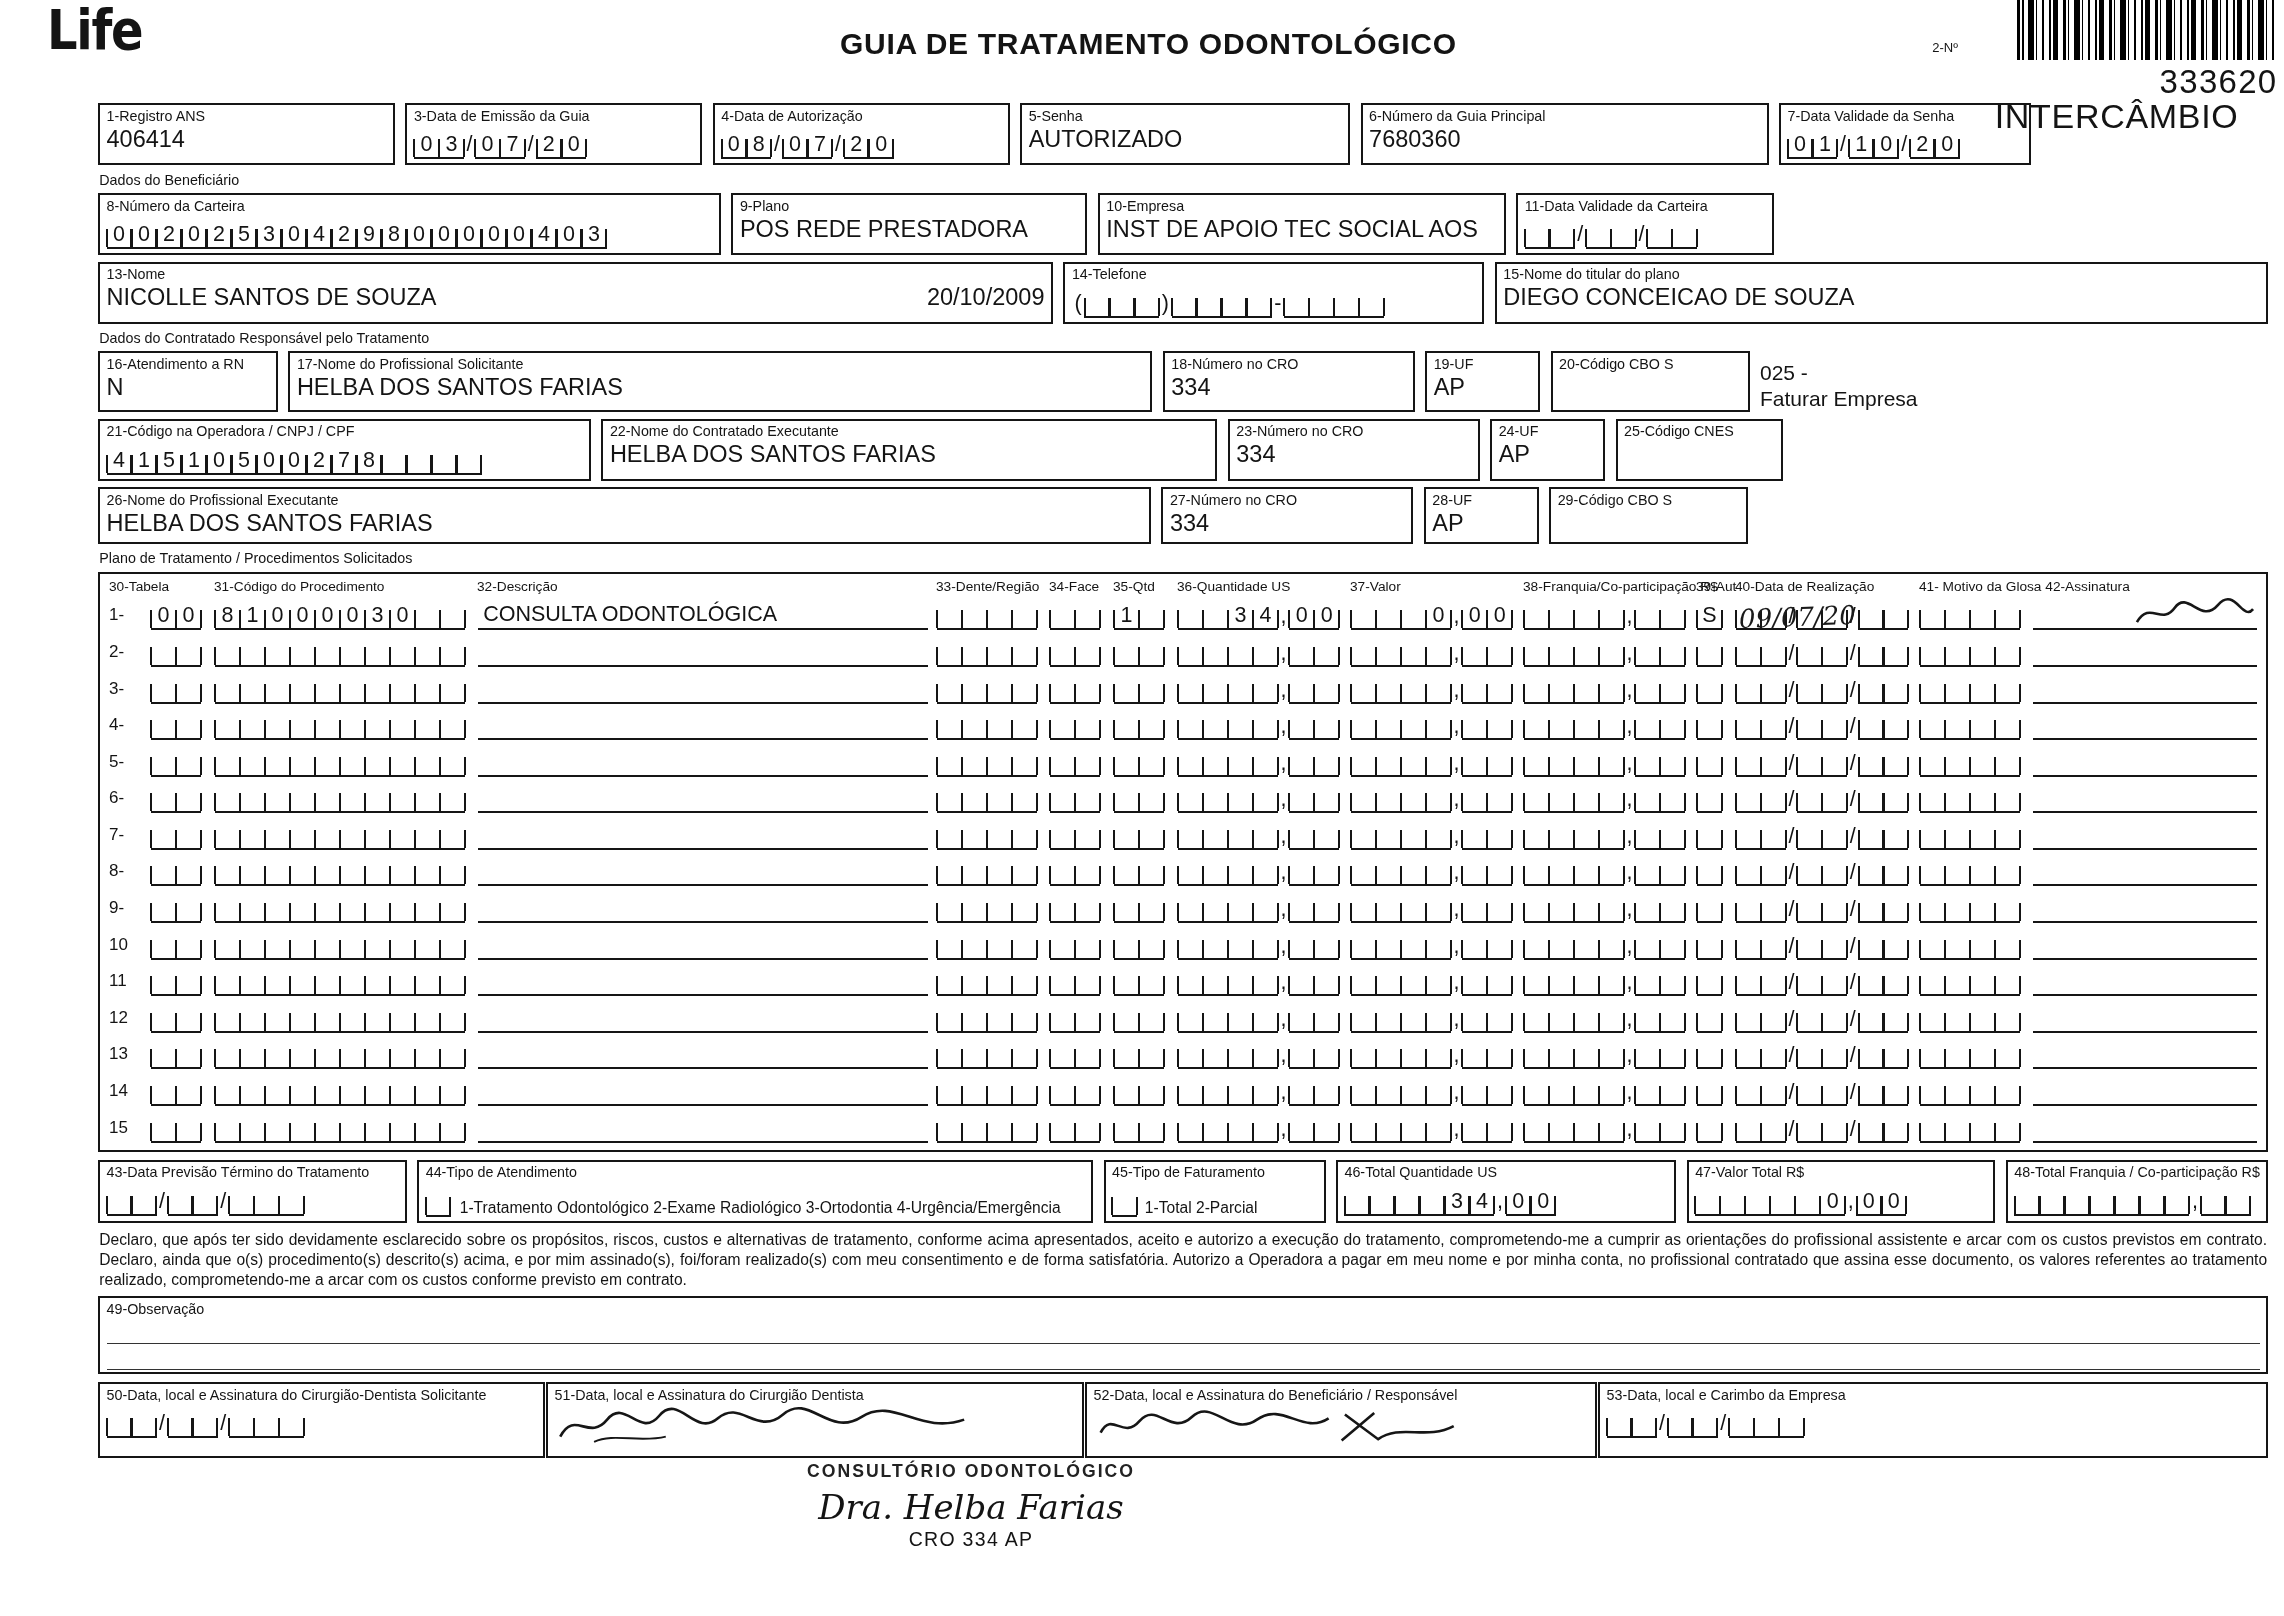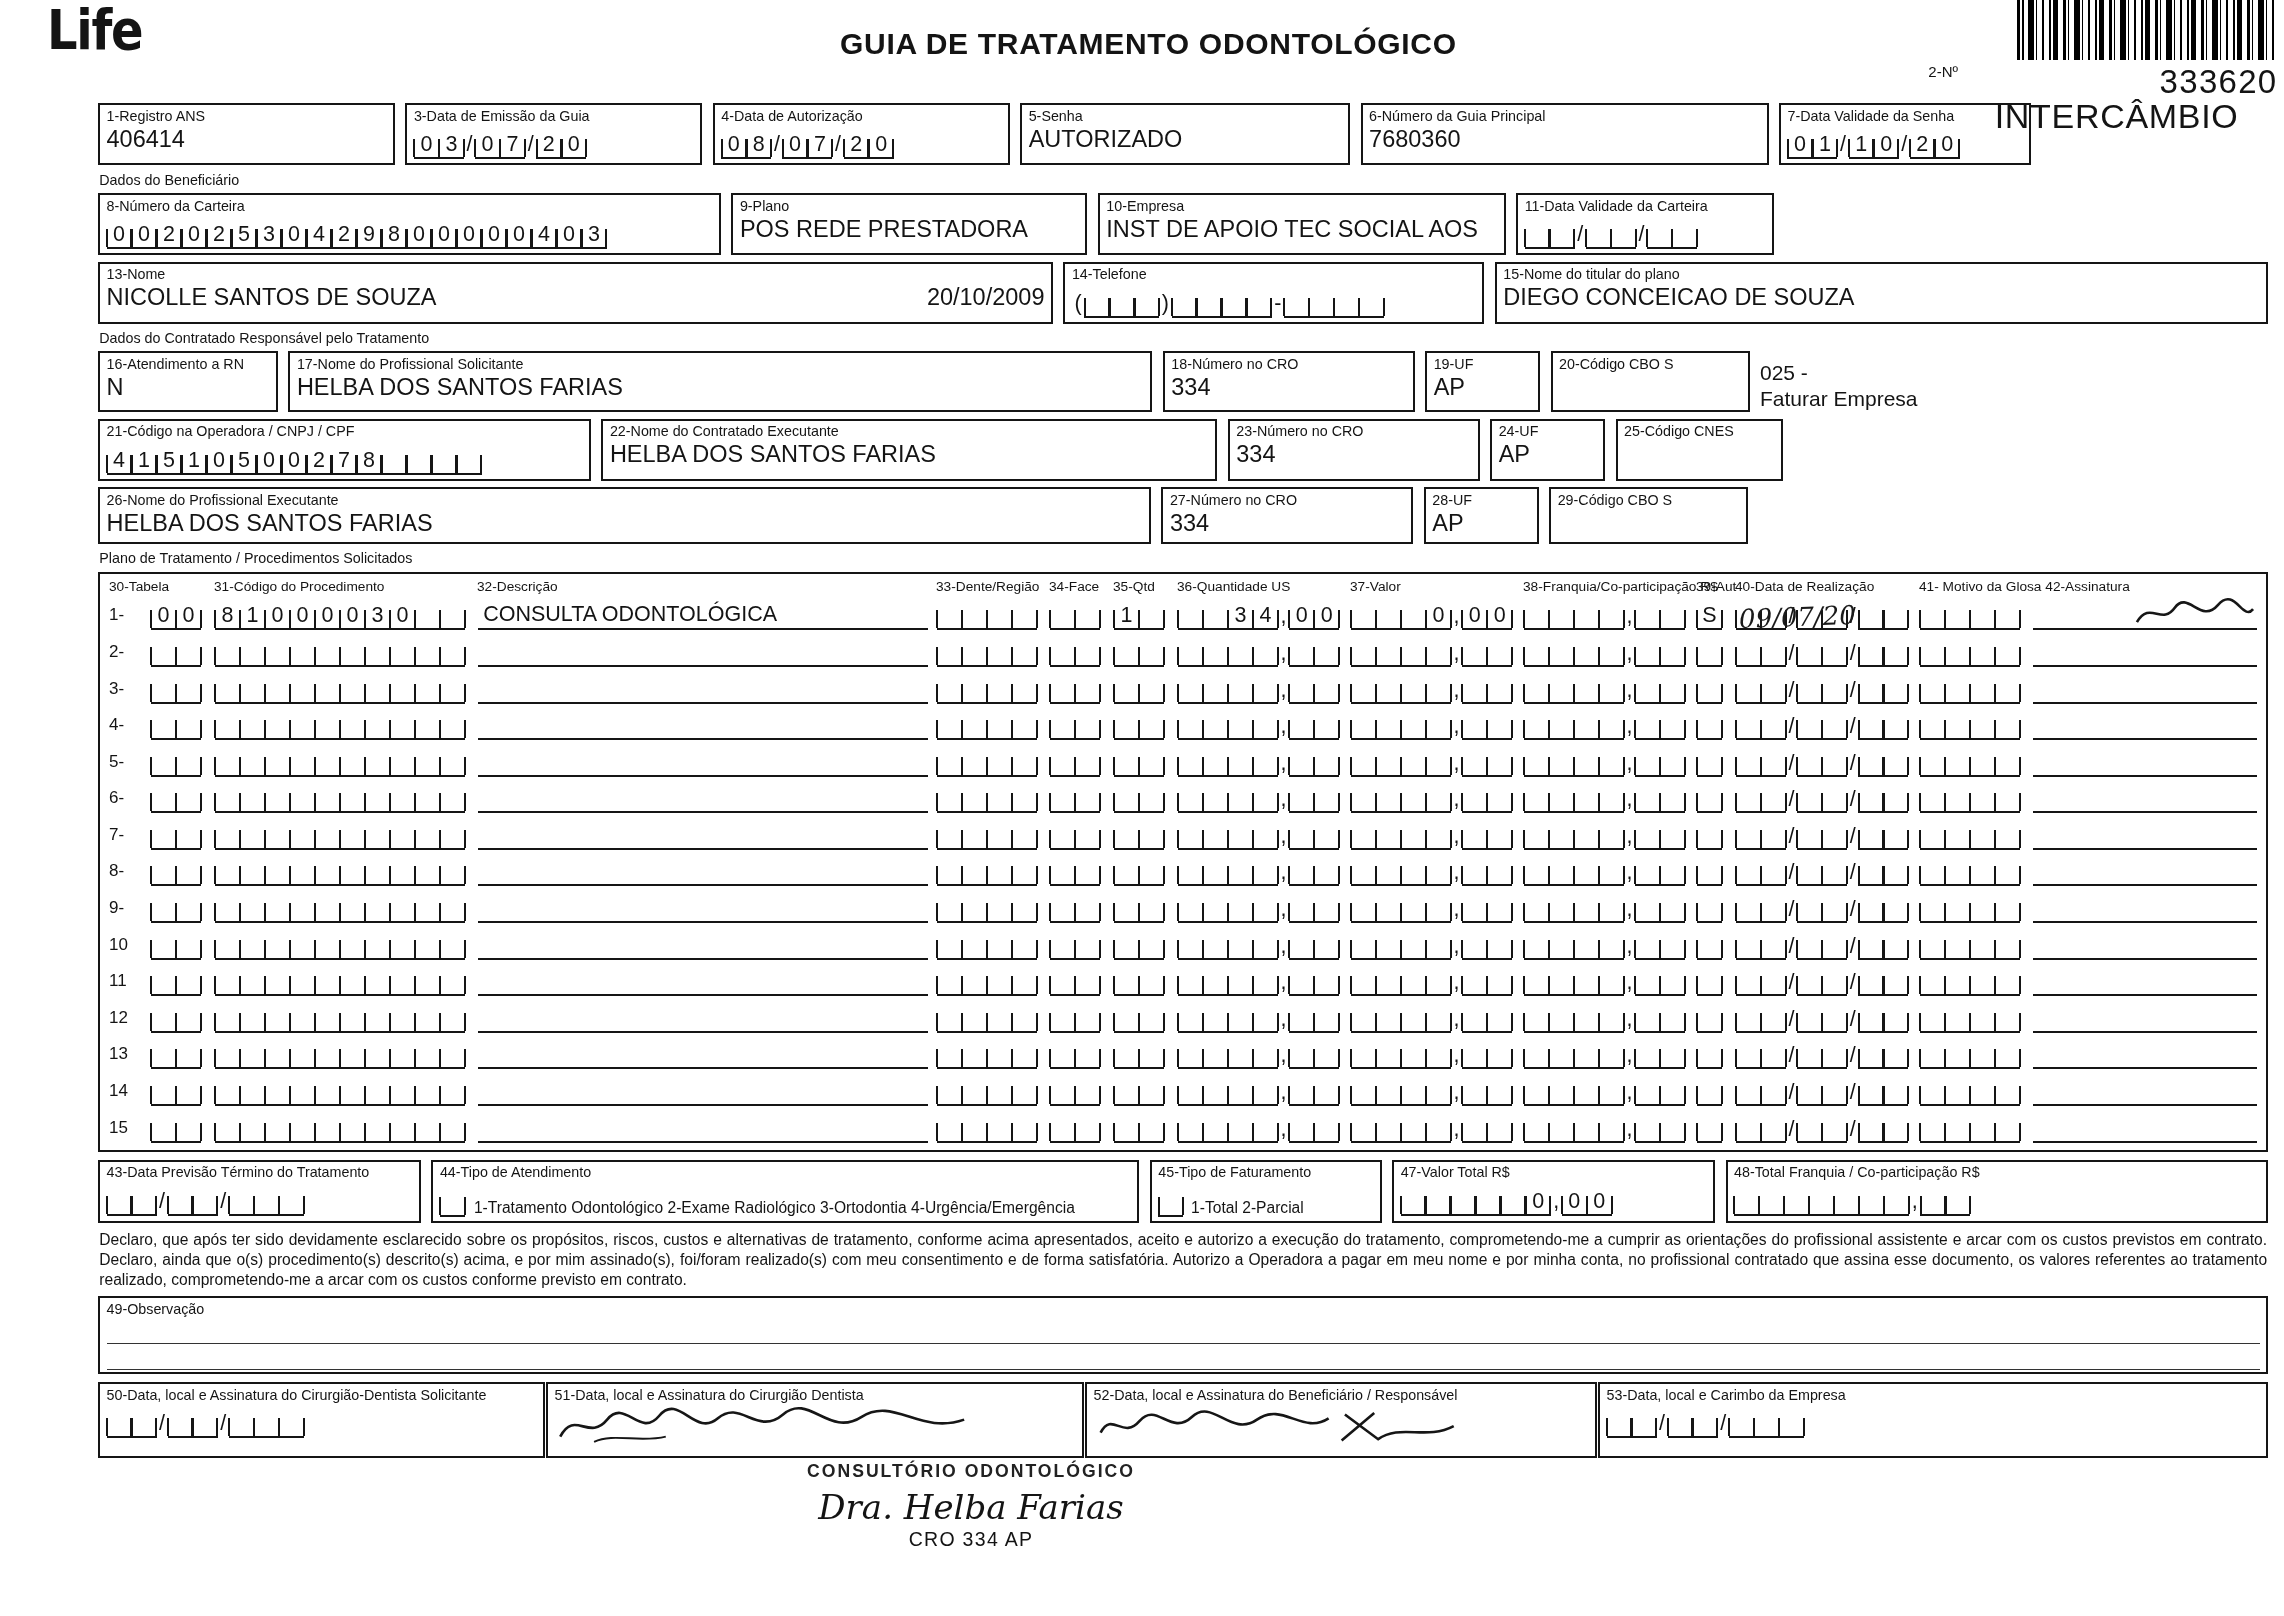--- a/index.html
+++ b/index.html
@@ -5,21 +5,21 @@
   html,body{margin:0;padding:0;background:#e8e8e8;}
   .page{position:relative;width:2284px;height:1616px;background:#ffffff;color:#141414;
         font-family:"Liberation Sans", sans-serif;overflow:hidden;}
   .inner{padding:5.2px 15.6px 0 98px;}
   
   .hdr{position:relative;height:98px;}
   .logo{position:absolute;left:47px;top:1.3px;font-family:"DejaVu Sans",sans-serif;
         font-size:48px;font-weight:bold;letter-spacing:-1.3px;transform:scaleY(1.15);}
   .title{position:absolute;left:840px;top:27px;font-size:30px;font-weight:bold;letter-spacing:0.7px;}
   .bcwrap{position:absolute;right:6.5px;top:0px;width:313px;text-align:right;}
-  .bclabel{position:absolute;right:326px;top:40px;font-size:15px;margin-top:23px;}
+  .bclabel{position:absolute;right:326px;top:40px;font-size:13px;}
   .barcode{display:inline-block;width:261px;height:60px;background:
     repeating-linear-gradient(90deg,#000 0 3.3px,#fff 3.3px 5.2px,#000 5.2px 6.5px,#fff 6.5px 11px,
     #000 11px 17px,#fff 17px 19px,#000 19px 20px,#fff 20px 25px,#000 25px 27px,#fff 27px 32px,
     #000 32px 34px,#fff 34px 36px,#000 36px 41px,#fff 41px 46px);}
   .bignum{font-size:33px;letter-spacing:1.3px;margin-top:1.3px;}
   .bigsub{font-size:34px;letter-spacing:0.7px;margin-top:-3.9px;margin-right:39px;}
   
   .frow{display:flex;gap:10.4px;align-items:stretch;margin-bottom:6.5px;}
   .fbox{border:2px solid #151515;padding:2.6px 6.5px 3.9px 6.5px;background:#fff;}
   .flabel{display:block;font-size:14.3px;line-height:17px;white-space:nowrap;}
@@ -1882,20 +1882,24 @@
           <span style="font-size:15.6px;line-height:19.5px">1-Tratamento Odontológico  2-Exame Radiológico  3-Ortodontia  4-Urgência/Emergência</span>
         </div>
       </div>
       <div class="fbox" style="width:215px">
         <span class="flabel">45-Tipo de Faturamento</span>
         <div style="display:flex;align-items:flex-end;gap:7.8px;margin-top:3.9px">
           <span class="combwrap comb" style="margin:0"><span class="c">&nbsp;</span></span>
           <span style="font-size:15.6px;line-height:19.5px">1-Total  2-Parcial</span>
         </div>
       </div>
+      <div class="fbox" style="width:339px">
+        <span class="flabel">46-Total Quantidade US</span>
+        <div class="combwrap comb"><span class="c">&nbsp;</span><span class="c">&nbsp;</span><span class="c">&nbsp;</span><span class="c">&nbsp;</span><span class="c">3</span><span class="c">4</span><span class="sep">,</span><span class="c">0</span><span class="c">0</span></div>
+      </div>
       <div class="fbox" style="width:306px">
         <span class="flabel">47-Valor Total R$</span>
         <div class="combwrap comb"><span class="c">&nbsp;</span><span class="c">&nbsp;</span><span class="c">&nbsp;</span><span class="c">&nbsp;</span><span class="c">&nbsp;</span><span class="c">0</span><span class="sep">,</span><span class="c">0</span><span class="c">0</span></div>
       </div>
       <div class="fbox" style="flex:1">
         <span class="flabel">48-Total Franquia / Co-participação R$</span>
         <div class="combwrap comb"><span class="c">&nbsp;</span><span class="c">&nbsp;</span><span class="c">&nbsp;</span><span class="c">&nbsp;</span><span class="c">&nbsp;</span><span class="c">&nbsp;</span><span class="c">&nbsp;</span><span class="sep">,</span><span class="c">&nbsp;</span><span class="c">&nbsp;</span></div>
       </div>
     </div>
 

